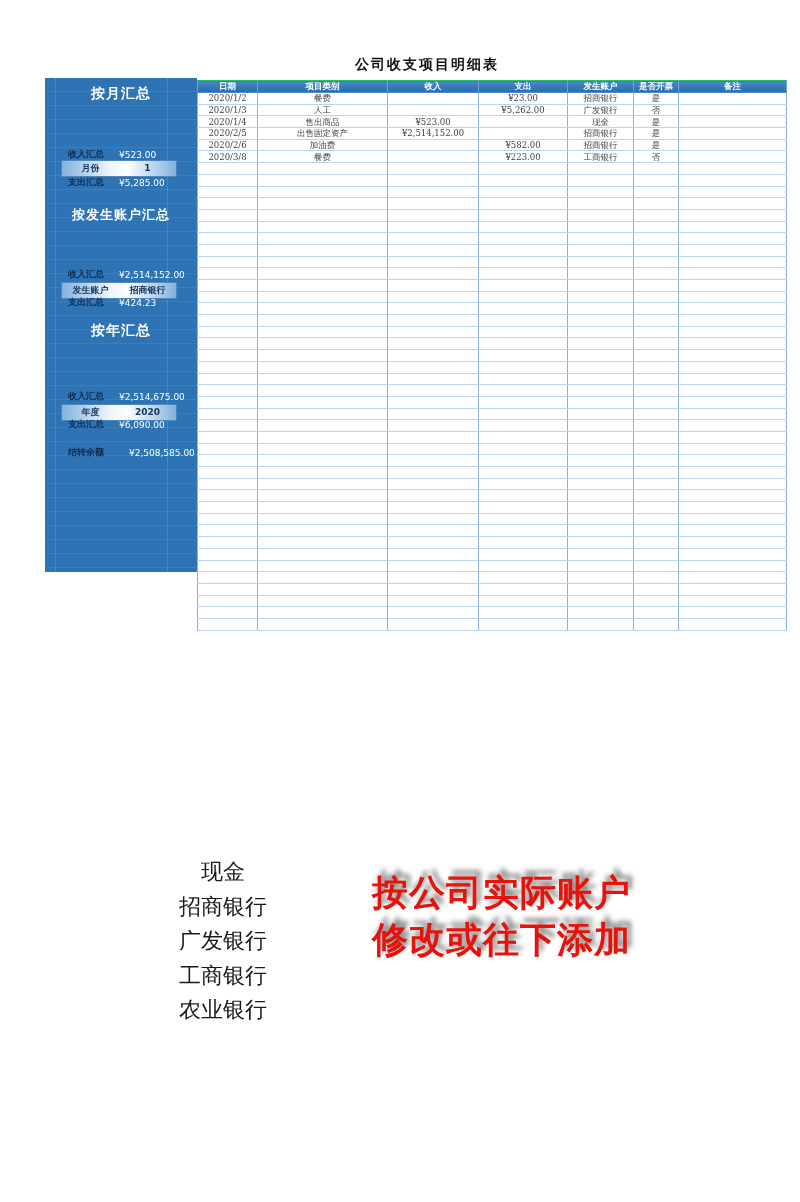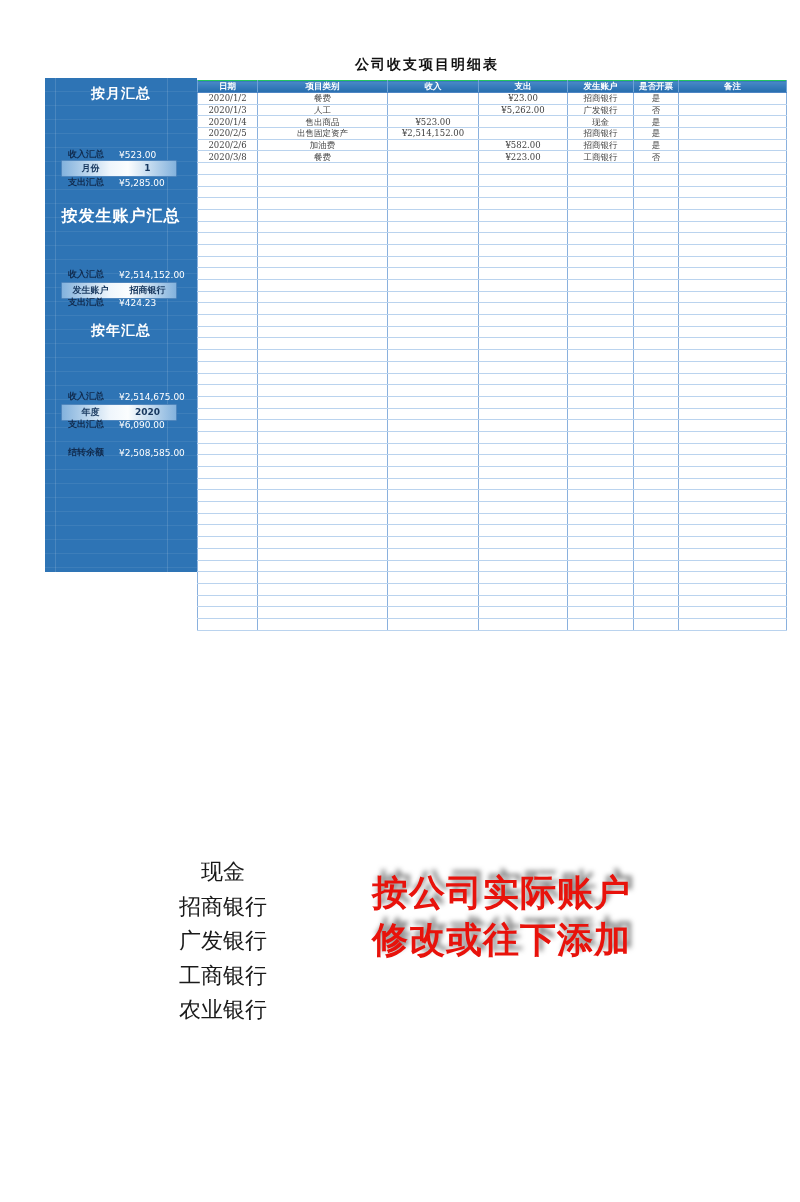--- a/index.html
+++ b/index.html
@@ -19,41 +19,41 @@
     background-color:#2e74b5;
     background-image:repeating-linear-gradient(180deg,transparent 0 13px,rgba(255,255,255,0.07) 13px 14px);
   }
   .sidebar .vline{position:absolute;top:0;bottom:0;width:1px;background:rgba(255,255,255,0.13);}
   .sidebar .vline.v1{left:10px;}
   .sidebar .vline.v2{left:122px;}
   .sec-title{
     position:absolute;left:0;width:100%;text-align:center;color:#ffffff;
     font-weight:bold;font-size:14px;letter-spacing:1px;
   }
-  .sec-title.small{font-size:16px;}
+  .sec-title.small{font-size:13px;}
   .param-bar{
     position:absolute;left:16px;width:114px;height:15px;
     border:1px solid #4f86bd;border-radius:1px;
     background:linear-gradient(90deg,#83b2dd 0%,#eff6fc 42%,#fbfdfe 58%,#83b2dd 100%);
     display:flex;align-items:center;margin-top:46px;
   }
   .param-bar span{
     flex:1;text-align:center;font-size:9px;font-weight:bold;color:#17375e;
     line-height:15px;white-space:nowrap;
   }
   .kv{
     position:absolute;left:23px;right:4px;height:13px;display:flex;align-items:center;
     white-space:nowrap;
   }
   .kv .k{font-size:9px;font-weight:bold;color:#102a4d;width:46px;flex:none;}
   .kv .v{font-size:9px;color:#ffffff;margin-left:5px;font-family:"DejaVu Sans",sans-serif;}
   
   .t0{top:7px;}  .b0{top:36px;}  .r00{top:70px;} .r01{top:98px;}
   .t1{top:128px;} .b1{top:158px;} .r10{top:190px;} .r11{top:218px;}
-  .t2{top:244px;} .b2{top:280px;} .r20{top:312px;} .r21{top:340px;} .r22{top:368px;}
+  .t2{top:244px;} .b2{top:280px;} .r20{top:312px;} .r21{top:340px;} .r22{top:368px;gap:10px;}
   
   #main-table{
     position:absolute;left:197px;top:80px;width:589px;
     border-collapse:collapse;table-layout:fixed;
     font-family:"DejaVu Serif",serif;
     border:1px solid #22c55e;
   }
   #main-table th{
     height:11px;padding:0;
     background:linear-gradient(180deg,#4a89c8 0%,#2e75b6 70%,#2a6dad 100%);

